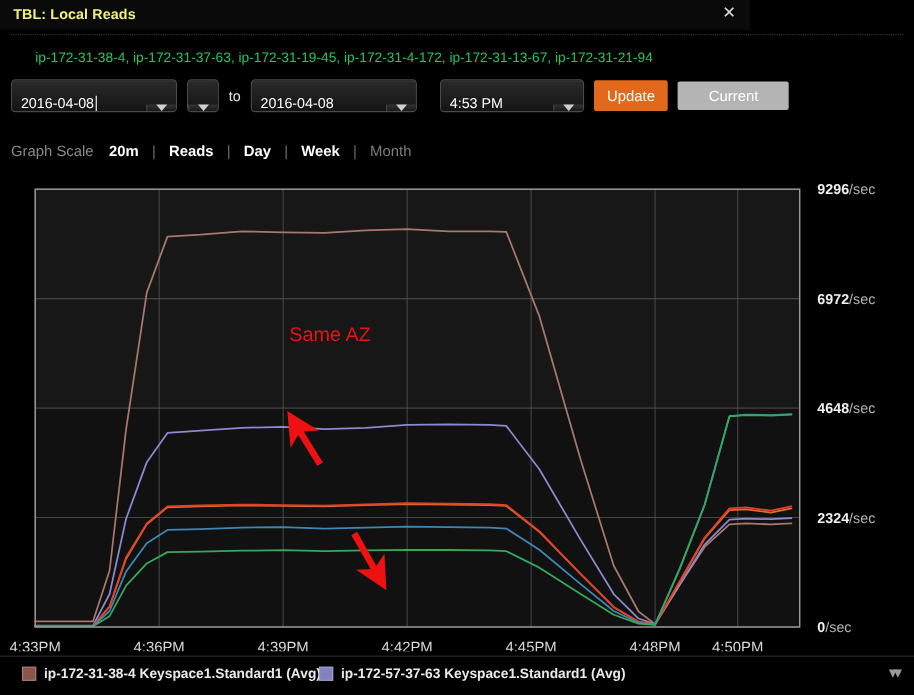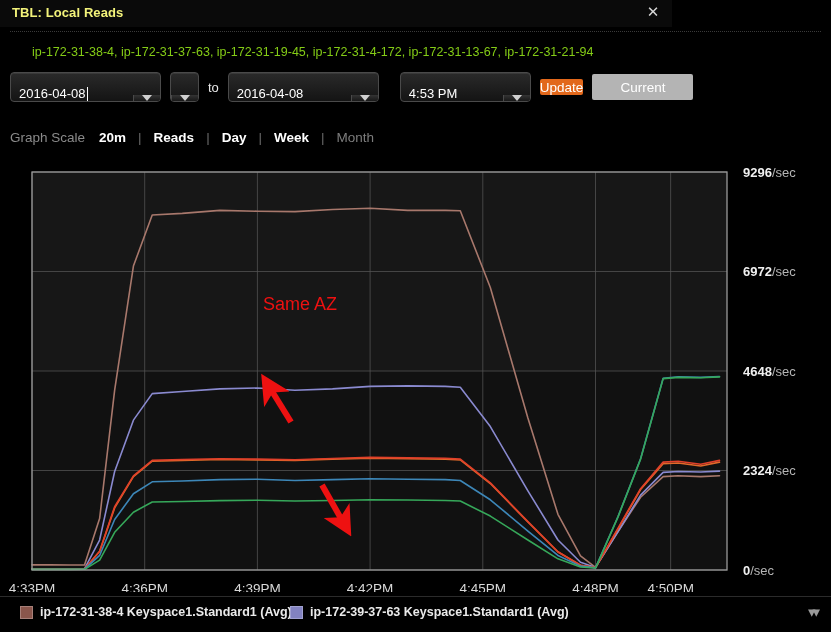--- a/index.html
+++ b/index.html
@@ -15,20 +15,21 @@
     color: #e6e6e6;
     position: relative;
   }
 
   
   #titlebar {
     position: absolute;
     left: 0; top: 0;
     width: 672px; height: 27px;
     background: #0a0a0a;
+    padding-left: 10px;
   }
   #title-text {
     position: absolute;
     left: 12px; top: 5px;
     font-size: 13px;
     font-weight: bold;
     color: #f2f27a;
     letter-spacing: 0.1px;
   }
   #close-icon {
@@ -46,21 +47,21 @@
     left: 10px; top: 31px;
     width: 811px; height: 0;
     border-top: 1px dotted #3a3a3a;
   }
 
   
   #hosts-line {
     position: absolute;
     left: 12px; top: 45px;
     font-size: 12.5px;
-    color: #84cc16;
+    color: #22c55e;
     white-space: nowrap;
     padding-left: 20px;
   }
 
   
   #controls {
     position: absolute;
     left: 10px; top: 72px;
     height: 30px;
     display: flex;
@@ -112,22 +113,22 @@
     vertical-align: middle;
   }
   #to-label {
     margin: 0 9px;
     font-size: 13px;
     color: #e8e8e8;
     text-align: right;
   }
   #update-button {
     margin-left: 9px;
-    height: 16px;
-    padding: 0 0;
+    height: 28px;
+    padding: 0 12px;
     display: flex;
     align-items: center;
     background: #e2681b;
     color: #ffffff;
     font-size: 13.5px;
     border: none;
     border-radius: 2px;
     cursor: pointer;
     font-family: "Liberation Sans", sans-serif;
   }
@@ -345,16 +346,16 @@
   </svg>
 </div>
 
 <div id="legend">
   <div class="legend-entry e0">
     <span class="legend-swatch" id="sw0" style="background: rgb(138, 86, 76);"></span>
     <span>ip-172-31-38-4 Keyspace1.Standard1 (Avg)</span>
   </div>
   <div class="legend-entry e1">
     <span class="legend-swatch" id="sw1" style="background: rgb(130, 130, 192);"></span>
-    <span>ip-172-39-37-63 Keyspace1.Standard1 (Avg)</span>
+    <span>ip-172-57-37-63 Keyspace1.Standard1 (Avg)</span>
   </div>
   <div id="legend-expand">▾▾</div>
 </div>
 
 </body></html>

